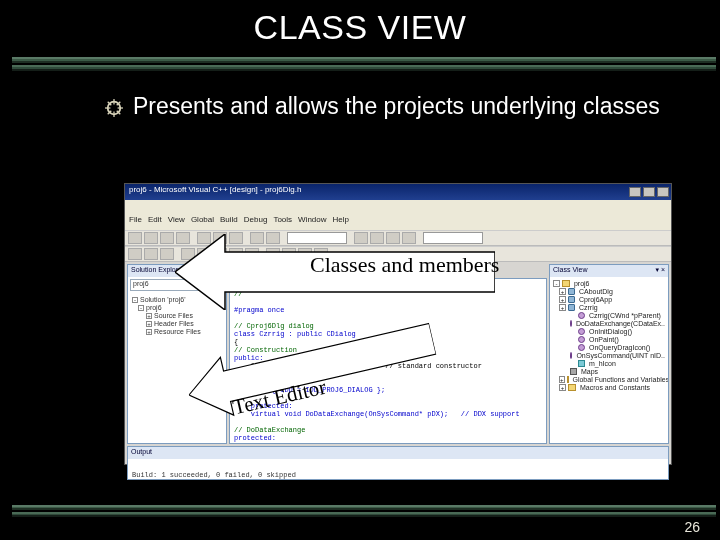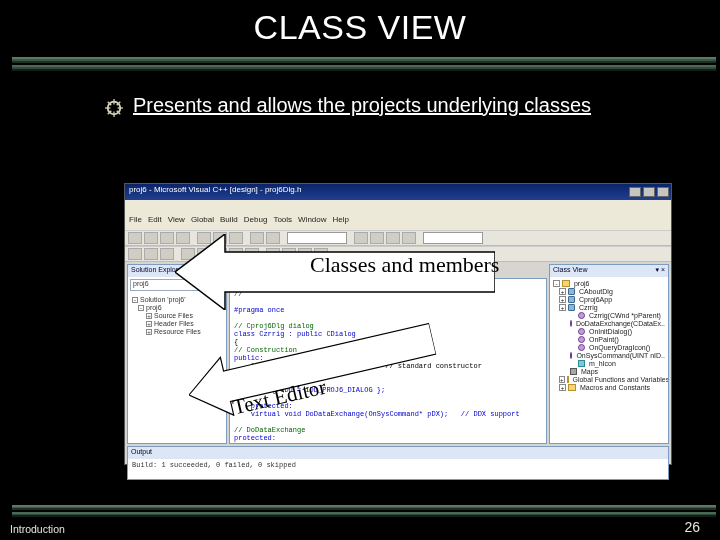--- a/index.html
+++ b/index.html
@@ -31,24 +31,23 @@
   }
   .bullet-icon {
     width: 18px; height: 18px;
     margin-right: 10px;
     margin-top: 6px;
     flex-shrink: 0;
   }
   .bullet-icon svg { width: 100%; height: 100%; }
   .bullet-text {
     color: #fff;
-    font-size: 20px;
+    font-size: 23px;
     line-height: 1.2;
     font-family: Verdana, Geneva, sans-serif;
-    text-decoration: underline;
   }
 
   
   .ide {
     position: absolute;
     left: 124px; top: 183px;
     width: 548px; height: 282px;
     background: #d7d5d1;
     border: 1px solid #555;
   }
@@ -144,21 +143,21 @@
   .ico-map { width:7px;height:7px;background:#a6a6a6;border:1px solid #555;display:inline-block;}
   .rbox { width:7px;height:7px;border:1px solid #888;font-size:6px;line-height:6px;text-align:center;display:inline-block;}
 
   .ide-output {
     height: 34px; 
     margin:0 2px 2px 2px;
     border:1px solid #7c9cbf;
     background:#fff;
   }
   .ide-output-hdr { height:12px; background:#dde6f4; font-size:7px; padding:1px 3px; color:#003; font-family: Tahoma, sans-serif; display:flex; gap:10px;}
-  .ide-output-body { font-size:7px; font-family:"Courier New",monospace; color:#333; padding:2px 4px;}
+  .ide-output-body { font-size:7px; font-family:"Courier New",monospace; color:#333; padding:12px 4px;}
 
   
   .arrow-big {
     position:absolute;
     left:175px; top:234px;
     width:320px; height:76px;
     pointer-events:none;
   }
   .arrow-big svg { width:100%; height:100%; }
 
@@ -389,17 +388,16 @@
     <polygon points="0,38 50,0 50,18 320,18 320,58 50,58 50,76" fill="#ffffff" stroke="#000" stroke-width="1.5"></polygon>
   </svg>
 </div>
 <div class="callout-small">Text Editor</div>
 
 <div class="footer">
   <div class="footer-bar1"></div>
   <div class="footer-bar2"></div>
   <div class="footer-text">
     <div class="footer-left">
-      <div>Introduction</div>
     </div>
     <div class="page-num">26</div>
   </div>
 </div>
 
 </body></html>

